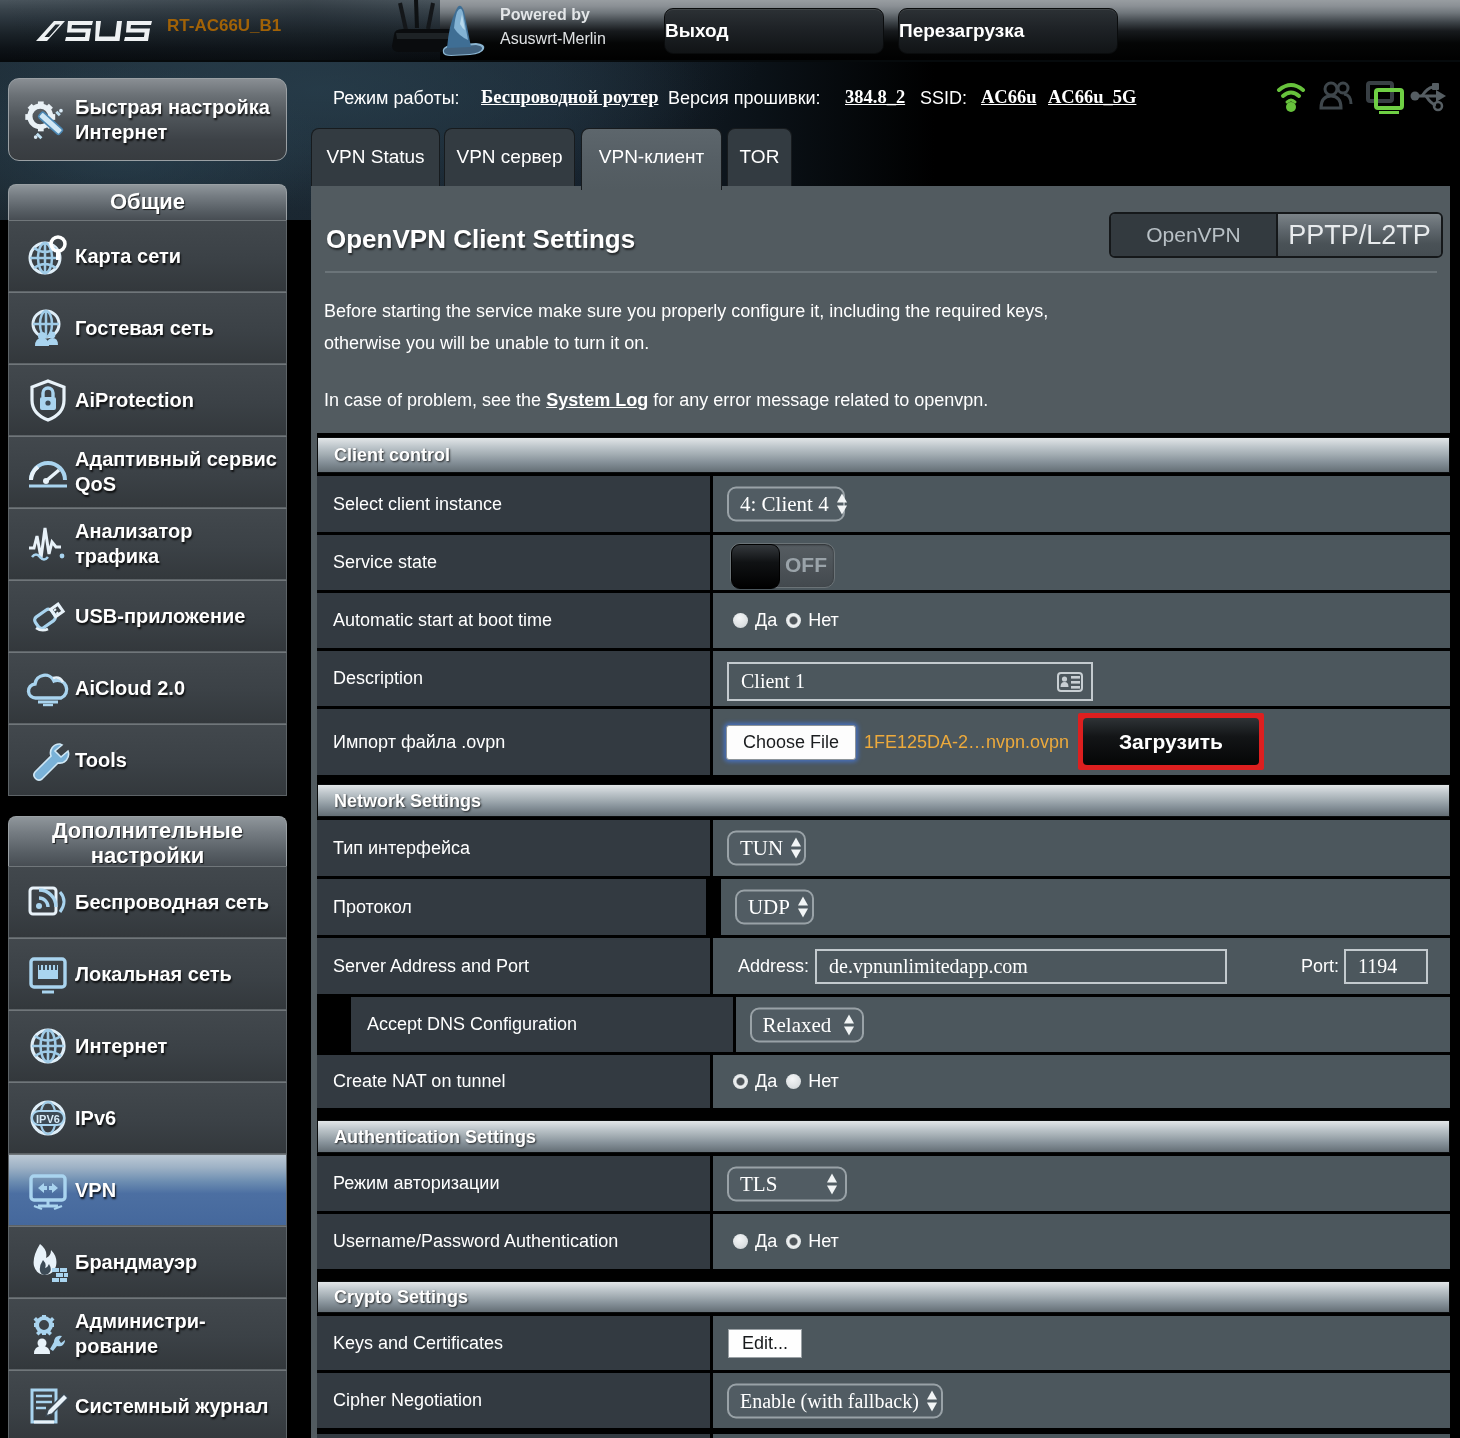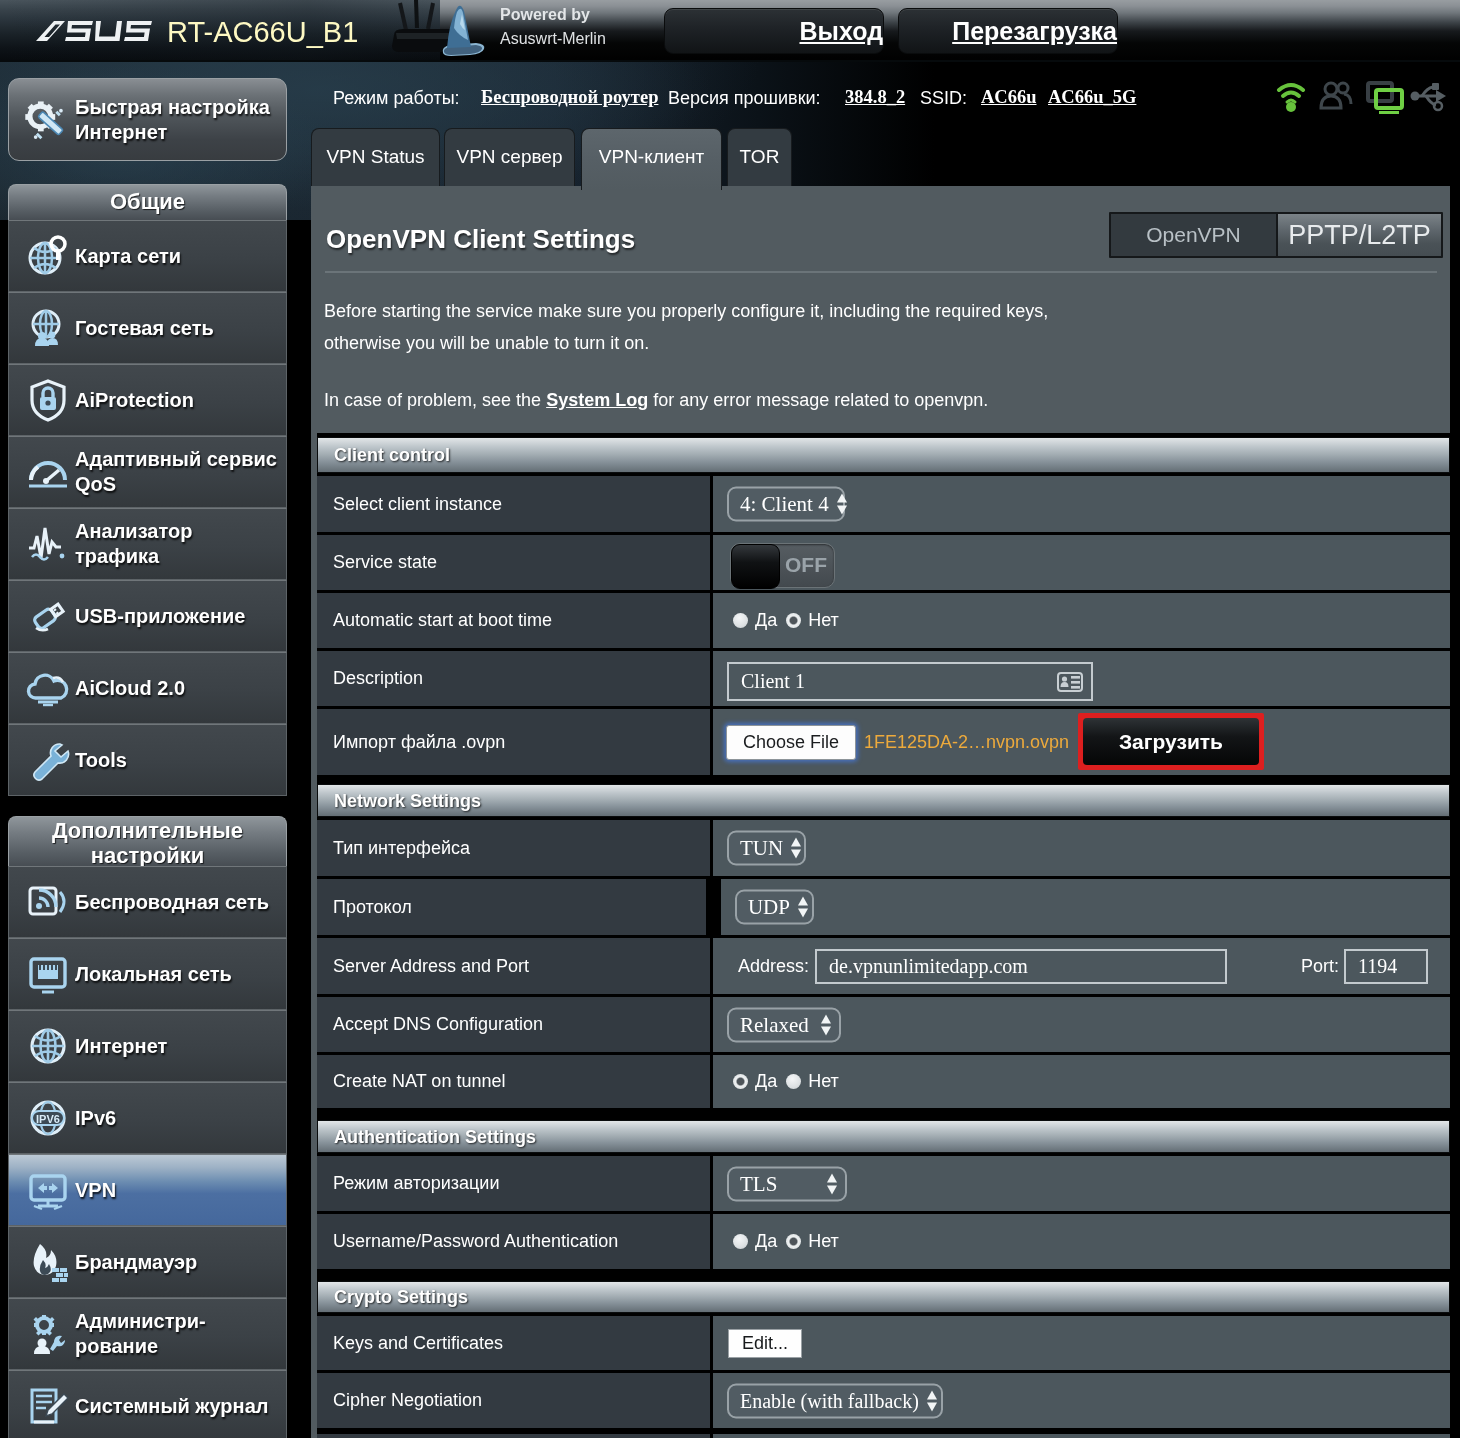--- a/index.html
+++ b/index.html
@@ -26,21 +26,21 @@
 }
 #topband2 { left:0; top:0; width:440px; height:62px;
   background: linear-gradient(90deg, rgba(20,28,34,0) 0%, rgba(20,28,34,.25) 70%, rgba(20,28,34,.0) 100%),
     linear-gradient(180deg, #49545c 0px, #39444c 9px, #2a343c 20px, #1a2228 34px, #0e1318 48px, #070a0d 62px);
 }
 #bannerline { left:0; top:60px; width:1460px; height:2px; background:#060a0c; }
 
 .hbtn { position:absolute; top:8px; height:46px; border-radius:9px;
   background: linear-gradient(180deg,#2c3135 0%,#1e2226 45%,#111416 100%);
   border:1px solid #0a0c0d; box-shadow: inset 0 1px 0 rgba(255,255,255,.10);
-  color:#fff; font-weight:bold; font-size:25px; text-align:right; line-height:44px;text-decoration:underline; }
+  color:#fff; font-weight:bold; font-size:19px; text-align:left; line-height:44px; }
 .slabel { font-size:18px; color:#fff; }
 .slink { font-family:"Liberation Serif", serif; font-size:18.5px; font-weight:bold; text-decoration:underline; color:#fff; }
 
 
 #sidebar { left:8px; top:0px; width:279px; height:1438px; }
 #qis { position:absolute; left:0; top:78px; width:279px; height:83px; border-radius:11px;
   background: linear-gradient(180deg,#898e93 0%,#6b7176 20%,#4e5459 48%,#3d4247 75%,#383c40 100%);
   border:1px solid #9aa0a4; }
 .menuhdr { position:absolute; left:0; width:279px;
   background: linear-gradient(180deg,#8f969b 0%,#767d83 30%,#565d63 75%,#474d53 100%);
@@ -57,21 +57,21 @@
 
 
 .tab { position:absolute; top:128px; height:58px; background:#333b41; border:1px solid #171b1e; border-bottom:none;
   border-radius:8px 8px 0 0; color:#fff; font-size:19px; text-align:center; line-height:56px; }
 .tab.active { background:linear-gradient(180deg,#5d666c 0%,#565f65 50%,#525b60 100%); height:62px; z-index:5; }
 
 
 #panel { left:311px; top:186px; width:1139px; height:1252px; background:#525b60; }
 
 #title { left:326px; top:224px; font-size:26px; font-weight:bold; color:#fff; text-shadow:1px 2px 2px rgba(0,0,0,.6); }
-#vpntoggle { left:1109px; top:212px; width:334px; height:46px; border-radius:1px; border:2px solid #15181a;
+#vpntoggle { left:1109px; top:212px; width:334px; height:46px; border-radius:6px; border:2px solid #15181a;
   overflow:hidden; display:flex; }
 #vpntoggle .l { width:166px; background:#333a3f; color:#b9c1c6; font-size:21px; text-align:center; line-height:42px; }
 #vpntoggle .r { width:166px; background:linear-gradient(180deg,#7b8388 0%,#5d656b 40%,#4a5257 70%,#454d52 100%);
   color:#e8ebed; font-size:27px; text-align:center; line-height:42px; border-left:2px solid #15181a; }
 #hrline { left:325px; top:271px; width:1112px; height:2px; background:#6b7479; }
 .para { position:absolute; left:324px; color:#fff; font-size:18px; }
 
 
 .sechdr { position:absolute; left:317px; width:1133px; border:1px solid #0a0c0d;
   background: linear-gradient(180deg,#e2e6e8 0%,#bfc7cc 25%,#a3adb3 48%,#87929a 70%,#646e75 100%);
@@ -119,21 +119,21 @@
         <path d="M20 7 L31 7 L13 27 L2 27 Z M21.5 10.5 L26 10.5 L15 23 L10.5 23 Z" fill-rule="evenodd"></path>
 
         <path d="M34 7 L59 7 L58 11 L38 11 L37.5 14.5 L57 14.5 L55 27 L31 27 L32 23 L51 23 L51.6 18.5 L33 18.5 Z" fill-rule="evenodd"></path>
 
         <path d="M62 7 L67 7 L65 22.5 L81 22.5 L83 7 L88 7 L85.5 27 L61 27 Z" fill-rule="evenodd"></path>
 
         <path d="M93 7 L118 7 L117 11 L97 11 L96.5 14.5 L116 14.5 L114 27 L90 27 L91 23 L110 23 L110.6 18.5 L92 18.5 Z" fill-rule="evenodd"></path>
       </g>
     </svg>
   </div>
-  <div class="abs" style="left:167px; top:16px; font-size:29px; font-weight:normal; color:#fef9c3;">RT-AC66U_B1</div>
+  <div class="abs" style="left:167px; top:16px; font-size:17px; font-weight:bold; color:#a16207;">RT-AC66U_B1</div>
   <div class="abs" style="left:390px; top:0px; width:104px; height:60px;">
     <svg width="104" height="60" viewBox="0 0 104 60">
       <line x1="16" y1="30" x2="10" y2="3" stroke="#14171a" stroke-width="4"></line>
       <line x1="27" y1="28" x2="26" y2="0" stroke="#0e1113" stroke-width="4"></line>
       <line x1="38" y1="29" x2="43" y2="3" stroke="#14171a" stroke-width="4"></line>
       <path d="M4 35 Q4 29 13 29 L58 29 Q67 29 69 35 L72 46 Q73 52 63 52 L10 52 Q2 52 2 46 Z" fill="#0a0c0e"></path>
       <path d="M6 33 L66 33 L68 39 L7 39 Z" fill="#1d2225"></path>
       <path d="M53 53 Q51 47 60 45 L86 43 Q96 44 94 49 Q92 54 80 55 L61 56 Q54 56 53 53 Z" fill="#8cb6d2"></path>
       <path d="M54 52 Q53 48 60 47 L86 45 Q93 46 92 49 Q90 53 80 54 L61 55 Q55 55 54 52 Z" fill="#42627e"></path>
       <path d="M66 10 Q70 1 74 11 L81 47 L57 48 Q59 24 66 10 Z" fill="#3f6e94"></path>
@@ -469,21 +469,21 @@
   </div>
   <div class="trow" style="top:938px; height:56px;">
     <div class="tlabel">Server Address and Port</div>
     <div class="tval" style="display:flex; align-items:center;">
       <span style="color:#fff; font-size:18px; margin-left:25px;">Address:</span>
       <div class="minput" style="position:static; width:412px; height:35px; margin-left:6px; border-width:2px;">de.vpnunlimitedapp.com</div>
       <span style="color:#fff; font-size:18px; margin-left:74px;">Port:</span>
       <div class="minput" style="position:static; width:84px; height:35px; margin-left:5px; border-width:2px;">1194</div>
     </div>
   </div>
-  <div class="trow" style="top:997px; height:55px;">
+  <div class="trow" style="top:997px; height:55px;padding-left:34px;">
     <div class="tlabel">Accept DNS Configuration</div>
     <div class="tval">
       <div class="msel" style="left:14px; top:50%; transform:translateY(-50%); width:114px;">Relaxed<span class="arrows">
             <i class="up"></i>
             <i class="dn"></i>
           </span></div>
     </div>
   </div>
   <div class="trow" style="top:1055px; height:53px;">
     <div class="tlabel">Create NAT on tunnel</div>

